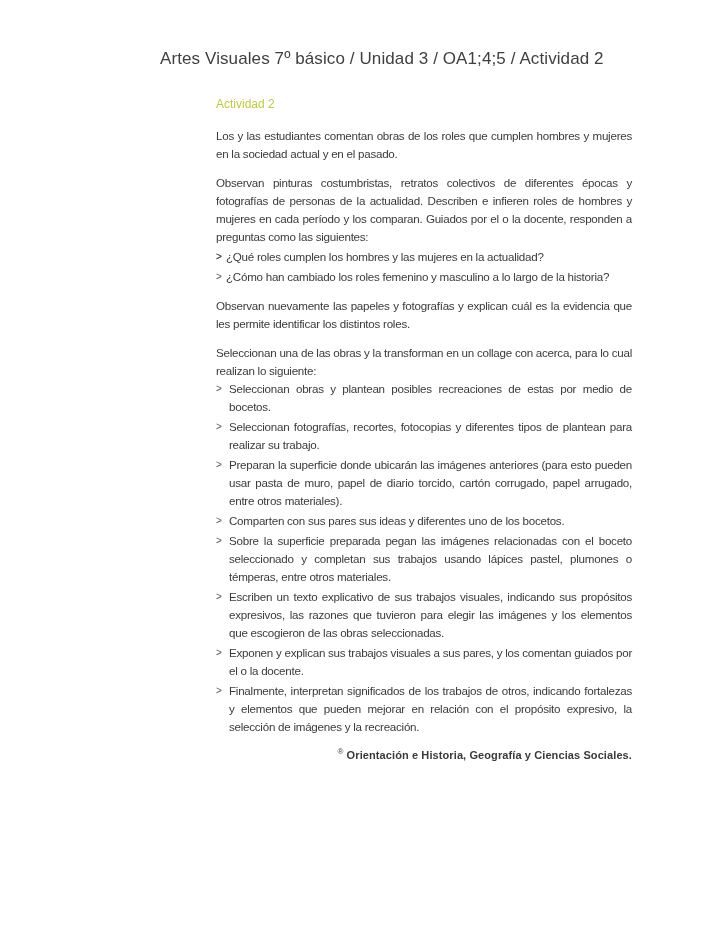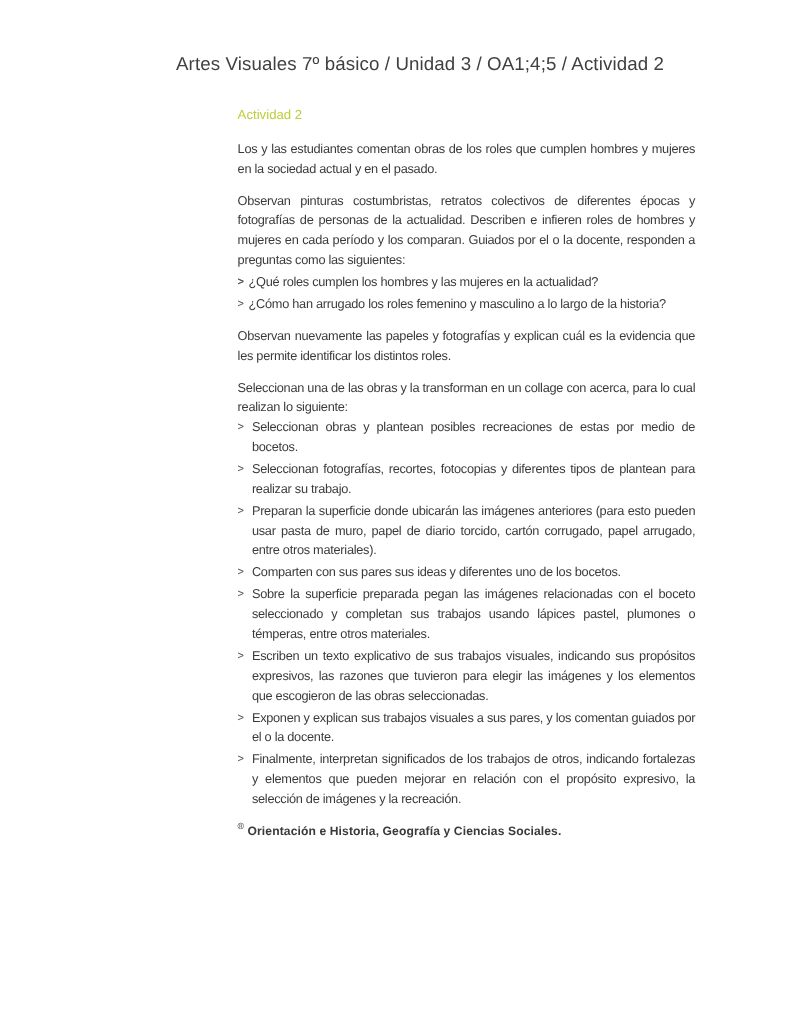--- a/index.html
+++ b/index.html
@@ -73,20 +73,21 @@
       top: 0;
       font-size: 10px;
       color: #555;
     }
     .footnote {
       font-size: 11px;
       font-weight: bold;
       color: #3a3a3a;
       margin-top: 8px;
       letter-spacing: 0.1px;
+      text-align: right;
     }
     .footnote sup {
       font-size: 8px;
       font-weight: normal;
       margin-right: 3px;
     }
   </style>
 </head>
 <body>
 
@@ -95,21 +96,21 @@
 <div class="content">
   <div class="activity-title">Actividad 2</div>
 
   <p class="para">Los y las estudiantes comentan obras de los roles que cumplen hombres y mujeres en la sociedad actual y en el pasado.</p>
 
   <p class="para tight">Observan pinturas costumbristas, retratos colectivos de diferentes épocas y fotografías de personas de la actualidad. Describen e infieren roles de hombres y mujeres en cada período y los comparan. Guiados por el o la docente, responden a preguntas como las siguientes:</p>
 
   <ul class="bullets">
     <li><span class="marker">&gt;</span></li>
     <li><span class="marker">&gt;</span><span>¿Qué roles cumplen los hombres y las mujeres en la actualidad?</span></li>
-    <li><span class="marker">&gt;</span><span>¿Cómo han arrugado los roles femenino y masculino a lo largo de la historia?</span></li>
+    <li><span class="marker">&gt;</span><span>¿Cómo han cambiado los roles femenino y masculino a lo largo de la historia?</span></li>
   </ul>
 
   <p class="para">Observan nuevamente las papeles y fotografías y explican cuál es la evidencia que les permite identificar los distintos roles.</p>
 
 
   <p class="para tight">Seleccionan una de las obras y la transforman en un collage con acerca, para lo cual realizan lo siguiente:</p>
 
   <ul class="bullets indent">
     <li><span class="marker">&gt;</span><span>Seleccionan obras y plantean posibles recreaciones de estas por medio de bocetos.</span></li>
     <li><span class="marker">&gt;</span><span>Seleccionan fotografías, recortes, fotocopias y diferentes tipos de plantean para realizar su trabajo.</span></li>

